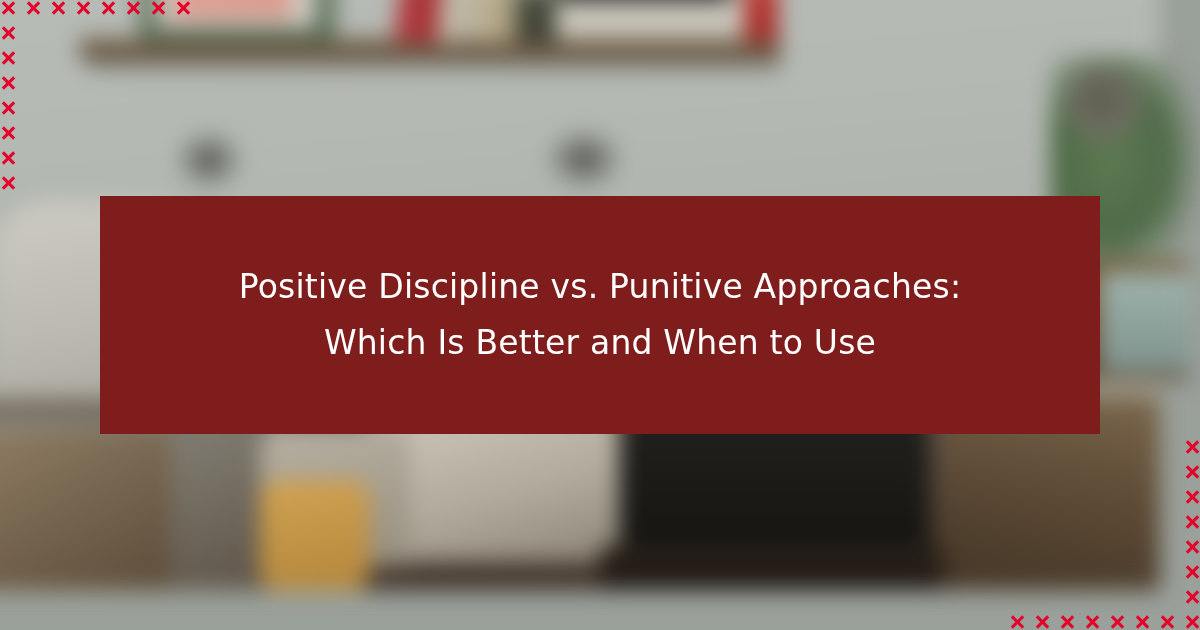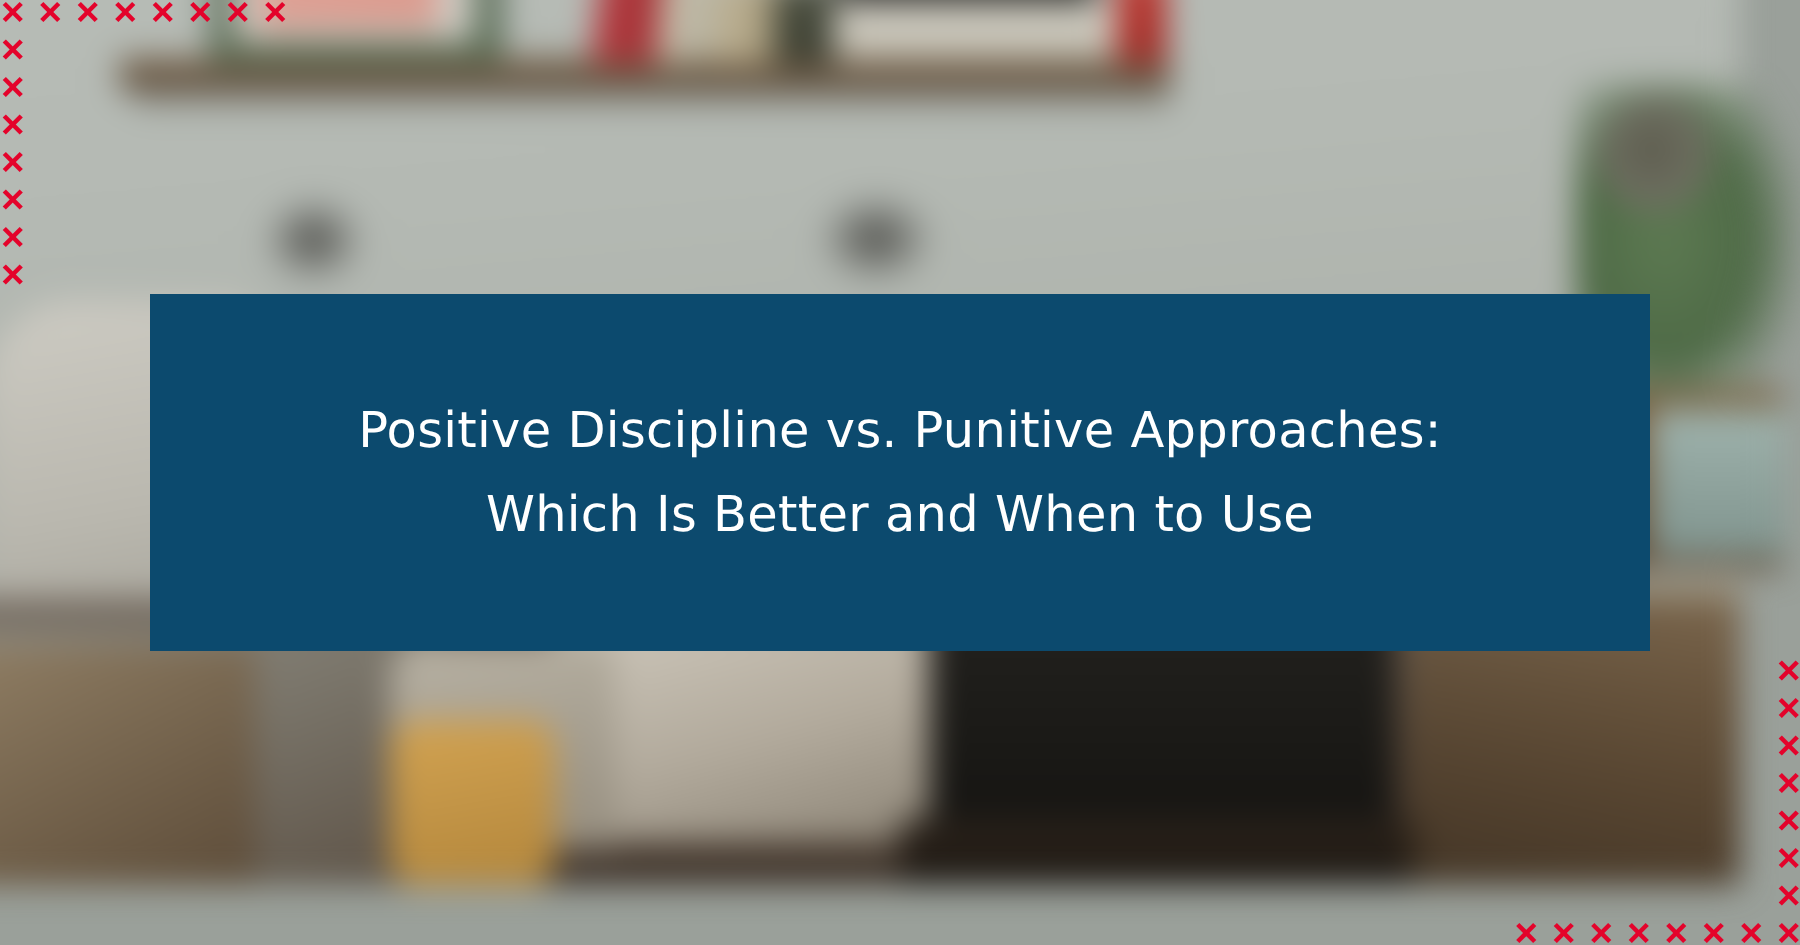--- a/index.html
+++ b/index.html
@@ -162,21 +162,21 @@
     content:"";position:absolute;left:50%;top:0;
     width:3px;height:16px;margin-left:-1.5px;
     background:var(--xc,#e4032b);
   }
   .xmark::before{transform:rotate(45deg);}
   .xmark::after{transform:rotate(-45deg);}
 
   
   #banner{
     position:absolute;left:100px;top:196px;width:1000px;height:238px;
-    background:#0c4a6e;
+    background:#7f1d1d;
     display:flex;align-items:center;justify-content:center;
   }
   #title{
     margin:0;padding:0 70px;
     color:#ffffff;
     font-family:"DejaVu Sans",sans-serif;
     font-weight:400;
     font-size:33px;
     line-height:56px;
     text-align:center;

